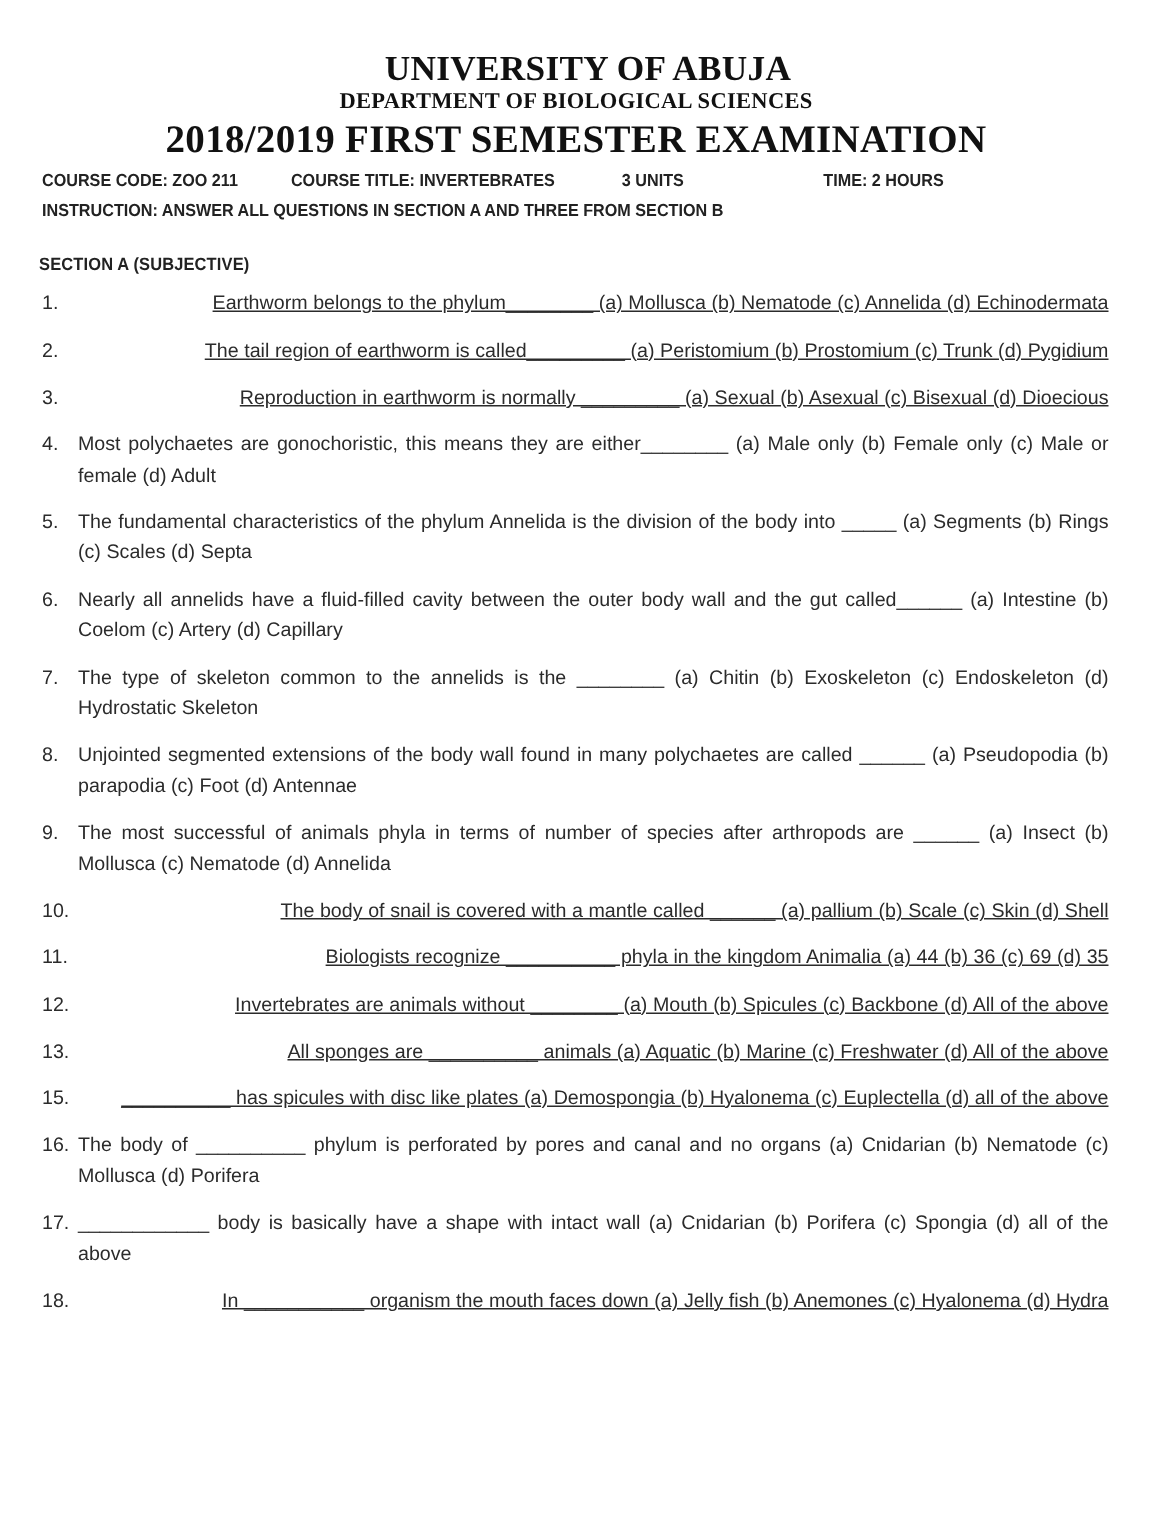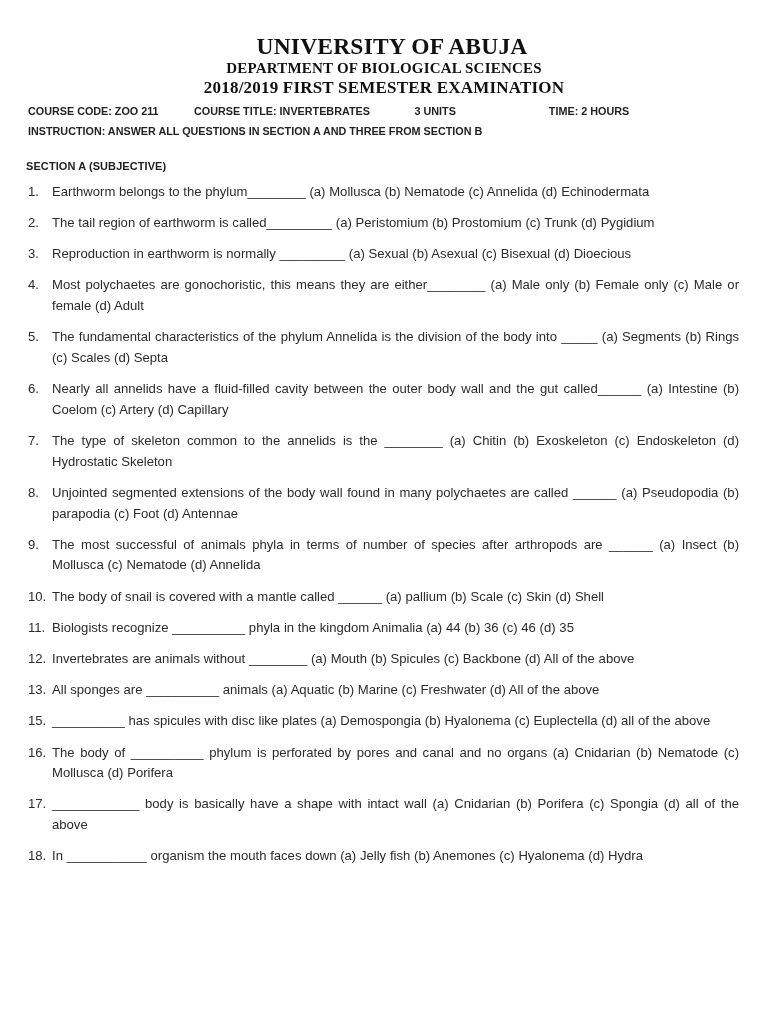--- a/index.html
+++ b/index.html
@@ -31,21 +31,21 @@
   }
   .title-line {
     font-family: "Liberation Serif", serif;
     font-weight: bold;
     color: #111111;
     letter-spacing: 0.2px;
     line-height: 1.17;
   }
   .title-line.l1 { font-size: 23.5px; padding-left: 16px; }
   .title-line.l2 { font-size: 15px; }
-  .title-line.l3 { font-size: 17px; }
+  .title-line.l3 { font-size: 26px; }
 
   
   .meta-block {
     margin-top: 3px;
     padding-left: 28px;
     padding-right: 28px;
   }
   .meta-row {
     font-family: "Liberation Sans", sans-serif;
     font-weight: bold;
@@ -97,21 +97,21 @@
   .qtext {
     flex: 1 1 auto;
     font-size: 13.1px;
     line-height: 1.58;
     color: #2b2b2b;
     text-align: justify;
     text-justify: inter-word;
     hyphens: none;
     word-spacing: 0.1px;
   }
-  .qtext.single { text-align: left; }
+  .qtext.single { text-align: right; text-decoration: underline; }
 </style>
 </head>
 <body>
 
 <div class="page">
 
   <div class="title-block">
     <div class="title-line l1">UNIVERSITY OF ABUJA</div>
     <div class="title-line l2">DEPARTMENT OF BIOLOGICAL SCIENCES</div>
     <div class="title-line l3">2018/2019 FIRST SEMESTER EXAMINATION</div>
@@ -173,21 +173,21 @@
       <div class="qtext">The most successful of animals phyla in terms of number of species after arthropods are ______ (a) Insect (b) Mollusca (c) Nematode (d) Annelida</div>
     </div>
 
     <div class="qrow">
       <div class="qnum wide">10.</div>
       <div class="qtext single">The body of snail is covered with a mantle called ______ (a) pallium (b) Scale (c) Skin (d) Shell</div>
     </div>
 
     <div class="qrow">
       <div class="qnum wide">11.</div>
-      <div class="qtext single">Biologists recognize __________ phyla in the kingdom Animalia (a) 44 (b) 36 (c) 46 (d) 35</div>
+      <div class="qtext single">Biologists recognize __________ phyla in the kingdom Animalia (a) 44 (b) 36 (c) 69 (d) 35</div>
     </div>
 
     <div class="qrow">
       <div class="qnum wide">12.</div>
       <div class="qtext single">Invertebrates are animals without ________ (a) Mouth (b) Spicules (c) Backbone (d) All of the above</div>
     </div>
 
     <div class="qrow">
       <div class="qnum wide">13.</div>
       <div class="qtext single">All sponges are __________ animals (a) Aquatic (b) Marine (c) Freshwater (d) All of the above</div>

